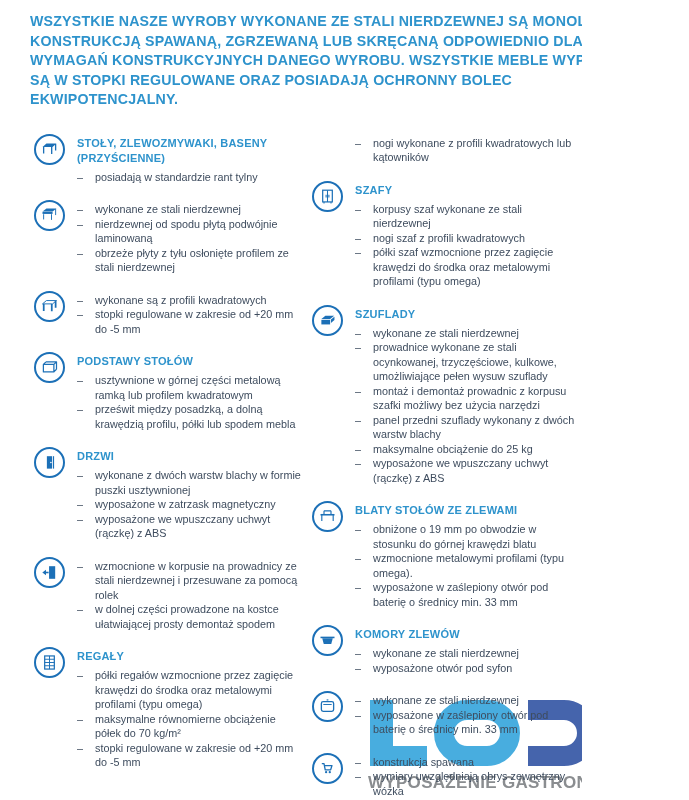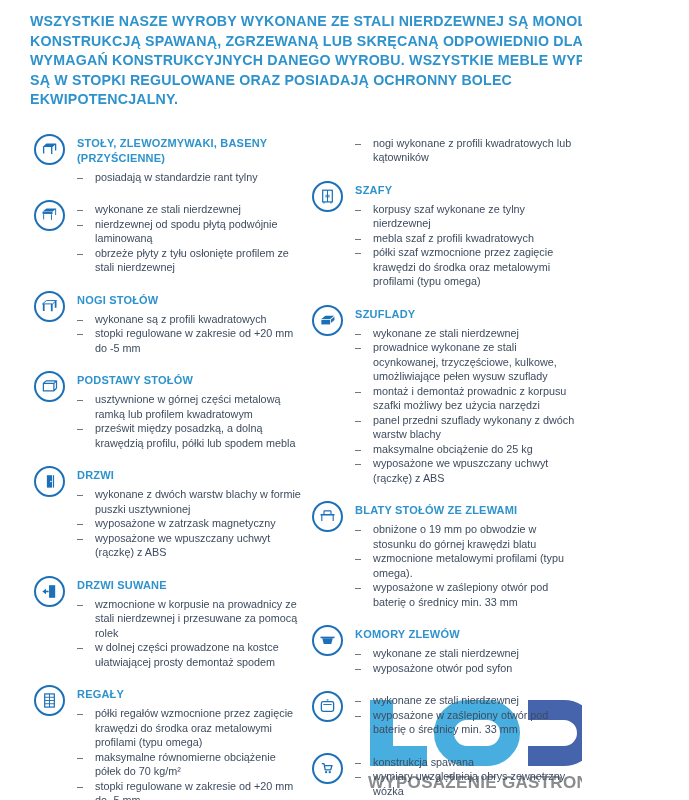--- a/index.html
+++ b/index.html
@@ -103,21 +103,20 @@
           </div>
         </div>
         <div class="item">
           <div class="icon-circle">
             <svg viewBox="0 0 24 24">
               <path d="M4 9 L8.5 5.2 H20 L15.5 9 Z" fill="none" stroke="currentColor" stroke-width="1.1"></path>
               <path d="M5.4 9 V17 M14.6 9 V17.5 M19 5.6 V13.5" stroke="currentColor" stroke-width="2" fill="none"></path>
             </svg>
           </div>
           <div class="item-body">
-            <div class="item-title">NOGI STOŁÓW</div>
             <div class="bullets">
               <div class="bullet">
                 <span class="dash">–</span>
                 <span class="bullet-text">wykonane są z profili kwadratowych</span>
               </div>
               <div class="bullet">
                 <span class="dash">–</span>
                 <span class="bullet-text">stopki regulowane w zakresie od +20 mm do -5 mm</span>
               </div>
             </div>
@@ -171,21 +170,20 @@
         </div>
         <div class="item">
           <div class="icon-circle">
             <svg viewBox="0 0 24 24">
               <rect x="11.5" y="4.8" width="7" height="14.4" fill="currentColor"></rect>
               <path d="M11 12 H5.8" stroke="currentColor" stroke-width="1.8"></path>
               <path d="M8 8.8 L3.8 12 L8 15.2 Z" fill="currentColor"></path>
             </svg>
           </div>
           <div class="item-body">
-            <div class="item-title">DRZWI SUWANE</div>
             <div class="bullets">
               <div class="bullet">
                 <span class="dash">–</span>
                 <span class="bullet-text">wzmocnione w korpusie na prowadnicy ze stali nierdzewnej i przesuwane za pomocą rolek</span>
               </div>
               <div class="bullet">
                 <span class="dash">–</span>
                 <span class="bullet-text">w dolnej części prowadzone na kostce ułatwiającej prosty demontaż spodem</span>
               </div>
             </div>
@@ -235,25 +233,25 @@
               <rect x="6.5" y="4.8" width="11" height="13.4" fill="none" stroke="currentColor" stroke-width="1.4"></rect>
               <path d="M12 4.8 V18.2 M10.4 10 V13 M13.6 10 V13" stroke="currentColor" stroke-width="1.2"></path>
               <path d="M8 18.2 V20 M16 18.2 V20" stroke="currentColor" stroke-width="1.2"></path>
             </svg>
           </div>
           <div class="item-body">
             <div class="item-title">SZAFY</div>
             <div class="bullets">
               <div class="bullet">
                 <span class="dash">–</span>
-                <span class="bullet-text">korpusy szaf wykonane ze tylny nierdzewnej</span>
-              </div>
-              <div class="bullet">
-                <span class="dash">–</span>
-                <span class="bullet-text">mebla szaf z profili kwadratowych</span>
+                <span class="bullet-text">korpusy szaf wykonane ze stali nierdzewnej</span>
+              </div>
+              <div class="bullet">
+                <span class="dash">–</span>
+                <span class="bullet-text">nogi szaf z profili kwadratowych</span>
               </div>
               <div class="bullet">
                 <span class="dash">–</span>
                 <span class="bullet-text">półki szaf wzmocnione przez zagięcie krawędzi do środka oraz metalowymi profilami (typu omega)</span>
               </div>
             </div>
           </div>
         </div>
         <div class="item">
           <div class="icon-circle">

